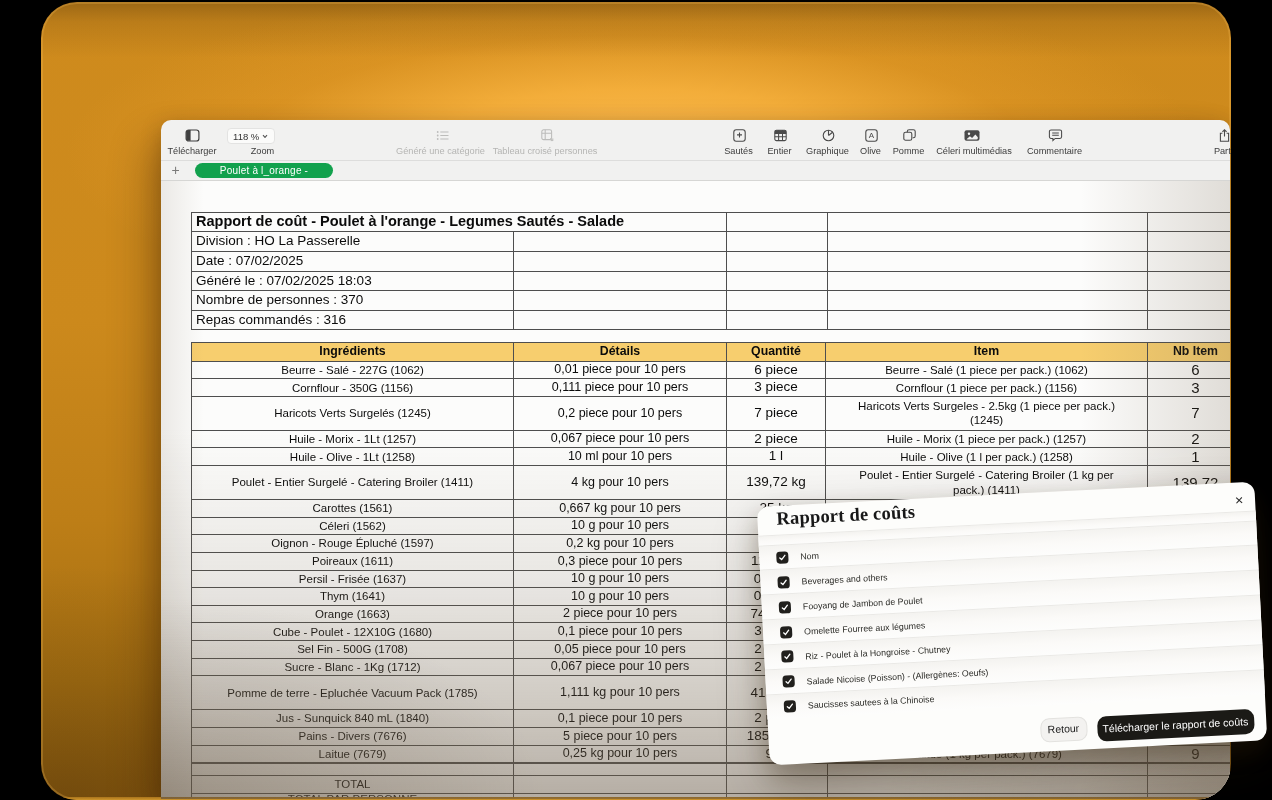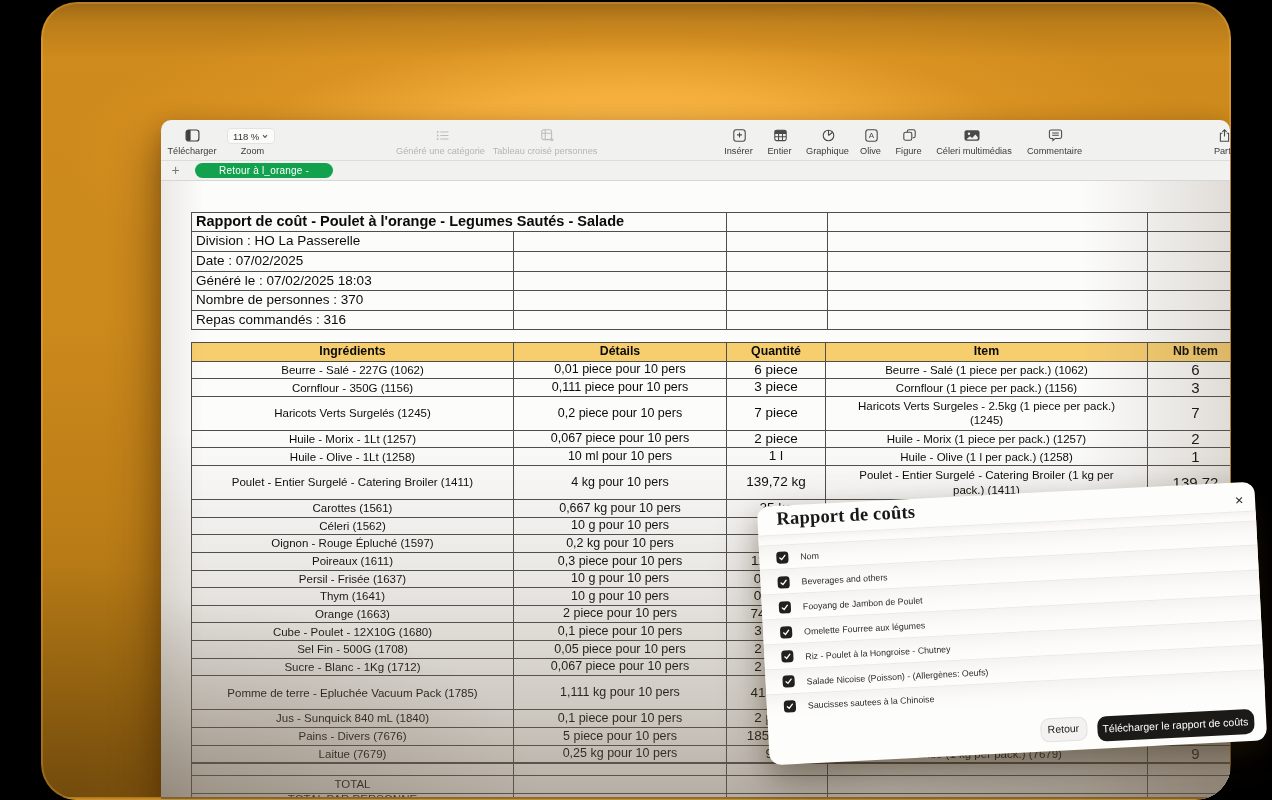--- a/index.html
+++ b/index.html
@@ -79,21 +79,21 @@
   <div id="win">
     <div id="toolbar">
       <svg class="tbi" style="left:24px" viewBox="0 0 15 13">
           <rect x="1.1" y="1" width="12.8" height="11" rx="2.6" fill="none" stroke="#3f3f3f" stroke-width="1.2"></rect>
           <path d="M3.7 1.1 C2.3 1.1 1.2 2.2 1.2 3.6 v5.7 c0 1.4 1.1 2.5 2.5 2.5 h1.9 V1.1 z" fill="#3f3f3f"></path>
         </svg>
       <div class="tblab" style="left:31.5px">Télécharger</div>
       <div style="position:absolute;left:66px;top:8px;width:48px;height:16px;background:#FBFBFA;border:1px solid #E3E3E2;border-radius:4px;font-size:9.5px;color:#333;text-align:center;line-height:15px;">118 %&nbsp;<svg width="6" height="5" viewBox="0 0 6 5" style="vertical-align:1px">
             <path d="M1 1.2 L3 3.4 L5 1.2" stroke="#555" stroke-width="1.1" fill="none"></path>
           </svg></div>
-      <div class="tblab" style="left:92px">Zoom</div>
+      <div class="tblab" style="left:102px">Zoom</div>
       <svg class="tbi" style="left:274px" viewBox="0 0 13 13">
           <g stroke="#bcbcba" stroke-width="1.1">
             <circle cx="1.7" cy="3" r="0.9" fill="#bcbcba" stroke="none"></circle>
             <circle cx="1.7" cy="6.5" r="0.9" fill="#bcbcba" stroke="none"></circle>
             <circle cx="1.7" cy="10" r="0.9" fill="#bcbcba" stroke="none"></circle>
             <path d="M4.3 3 h8.2 M4.3 6.5 h8.2 M4.3 10 h8.2"></path>
           </g>
         </svg>
       <div class="tblab dim" style="left:280px">Généré une catégorie</div>
       <svg class="tbi" style="left:379px" viewBox="0 0 13 13">
@@ -103,21 +103,21 @@
             <path d="M9.4 9.2 l2.4 2.4 m0-2.2 v2.2 h-2.2" stroke-width="1"></path>
           </g>
         </svg>
       <div class="tblab dim" style="left:384.5px">Tableau croisé personnes</div>
       <svg class="tbi" style="left:571px" viewBox="0 0 13 13">
           <g stroke="#4a4a4a" stroke-width="1.1" fill="none">
             <rect x="0.8" y="0.8" width="11.4" height="11.4" rx="2.4"></rect>
             <path d="M6.5 3.4 v5 M4 5.9 h5"></path>
           </g>
         </svg>
-      <div class="tblab" style="left:578px">Insérer</div>
+      <div class="tblab" style="left:578px">Sautés</div>
       <svg class="tbi" style="left:612.5px" viewBox="0 0 13 13">
           <g stroke="#4a4a4a" stroke-width="1.05" fill="none">
             <rect x="0.8" y="1.2" width="11.4" height="10.4" rx="1.6"></rect>
             <path d="M0.8 4.4 h11.4 M0.8 7.8 h11.4 M4.6 1.2 v10.4 M8.5 1.2 v10.4"></path>
           </g>
           <path d="M0.8 2.8 c0-.9 .7-1.6 1.6-1.6 h8.2 c.9 0 1.6 .7 1.6 1.6 v1.6 H0.8 z" fill="#4a4a4a"></path>
         </svg>
       <div class="tblab" style="left:619px">Entier</div>
       <svg class="tbi" style="left:660.5px" viewBox="0 0 13 13">
           <g stroke="#4a4a4a" stroke-width="1.1" fill="none">
@@ -132,21 +132,21 @@
           </g>
           <text x="6.5" y="9.4" font-size="8" fill="#4a4a4a" text-anchor="middle" font-family="Liberation Sans">A</text>
         </svg>
       <div class="tblab" style="left:710px">Olive</div>
       <svg class="tbi" style="left:741.5px" viewBox="0 0 13 13">
           <g stroke="#4a4a4a" stroke-width="1.1" fill="none">
             <path d="M4.3 3.2 V2.6 c0-1 .8-1.8 1.8-1.8 h4.3 c1 0 1.8 .8 1.8 1.8 v4.3 c0 1-.8 1.8-1.8 1.8 h-.7"></path>
             <rect x="0.8" y="3.2" width="8" height="8" rx="1.8"></rect>
           </g>
         </svg>
-      <div class="tblab" style="left:748px">Figure</div>
+      <div class="tblab" style="left:748px">Pomme</div>
       <svg class="tbi" style="left:803px;width:16px" viewBox="0 0 16 13">
           <rect x="0.5" y="1.2" width="15" height="10.6" rx="2" fill="#4a4a4a"></rect>
           <circle cx="5" cy="4.8" r="1.2" fill="#F1F1F0"></circle>
           <path d="M2.5 10.2 l3.4-3 2.2 1.8 3.3-3.4 2.4 2.6 v1 a1.4 1.4 0 0 1-1.4 1.4 h-8.5 z" fill="#F1F1F0"></path>
         </svg>
       <div class="tblab" style="left:813.5px">Céleri multimédias</div>
       <svg class="tbi" style="left:887.5px" viewBox="0 0 13 13">
           <g stroke="#4a4a4a" stroke-width="1.05" fill="none">
             <path d="M2 1 h9 c.9 0 1.6 .7 1.6 1.6 v5.2 c0 .9-.7 1.6-1.6 1.6 H6.2 L3.9 11.6 V9.4 H2 c-.9 0-1.6-.7-1.6-1.6 V2.6 C.4 1.7 1.1 1 2 1 z"></path>
             <path d="M3.2 4 h6.6 M3.2 6.2 h6.6"></path>
@@ -156,21 +156,21 @@
       <svg class="tbi" style="left:1056.5px" viewBox="0 0 13 13">
           <g stroke="#4a4a4a" stroke-width="1.1" fill="none">
             <path d="M4.4 4.2 H2.4 v8 h8.2 v-8 H8.6"></path>
             <path d="M6.5 7.6 V0.9 M4.4 2.9 L6.5 0.8 L8.6 2.9"></path>
           </g>
         </svg>
       <div class="tblab" style="left:1071px">Partager</div>
     </div>
     <div id="tabbar">
       <div class="plus">+</div>
-      <div class="tab">Retour à l_orange -</div>
+      <div class="tab">Poulet à l_orange -</div>
     </div>
     <div id="sheet">
       <table id="tabA">
         <colgroup>
             <col style="width:322px">
             <col style="width:213px">
             <col style="width:101px">
             <col style="width:320px">
             <col style="width:96px">
           </colgroup>

